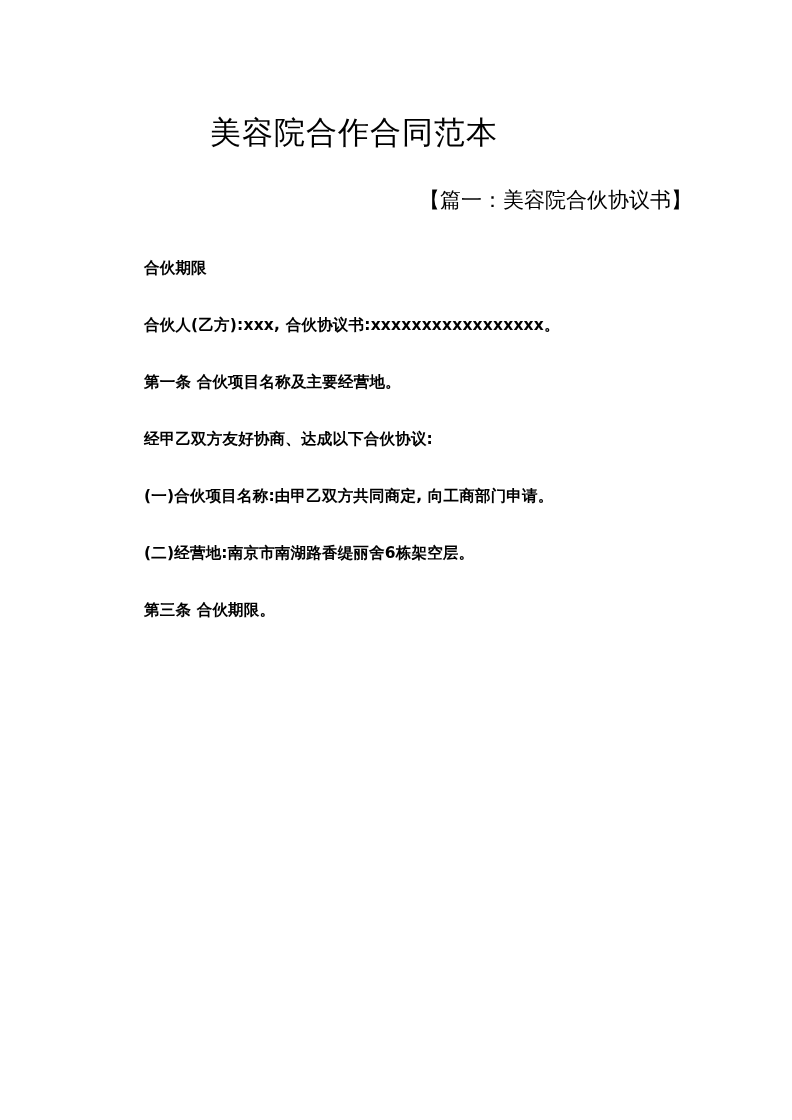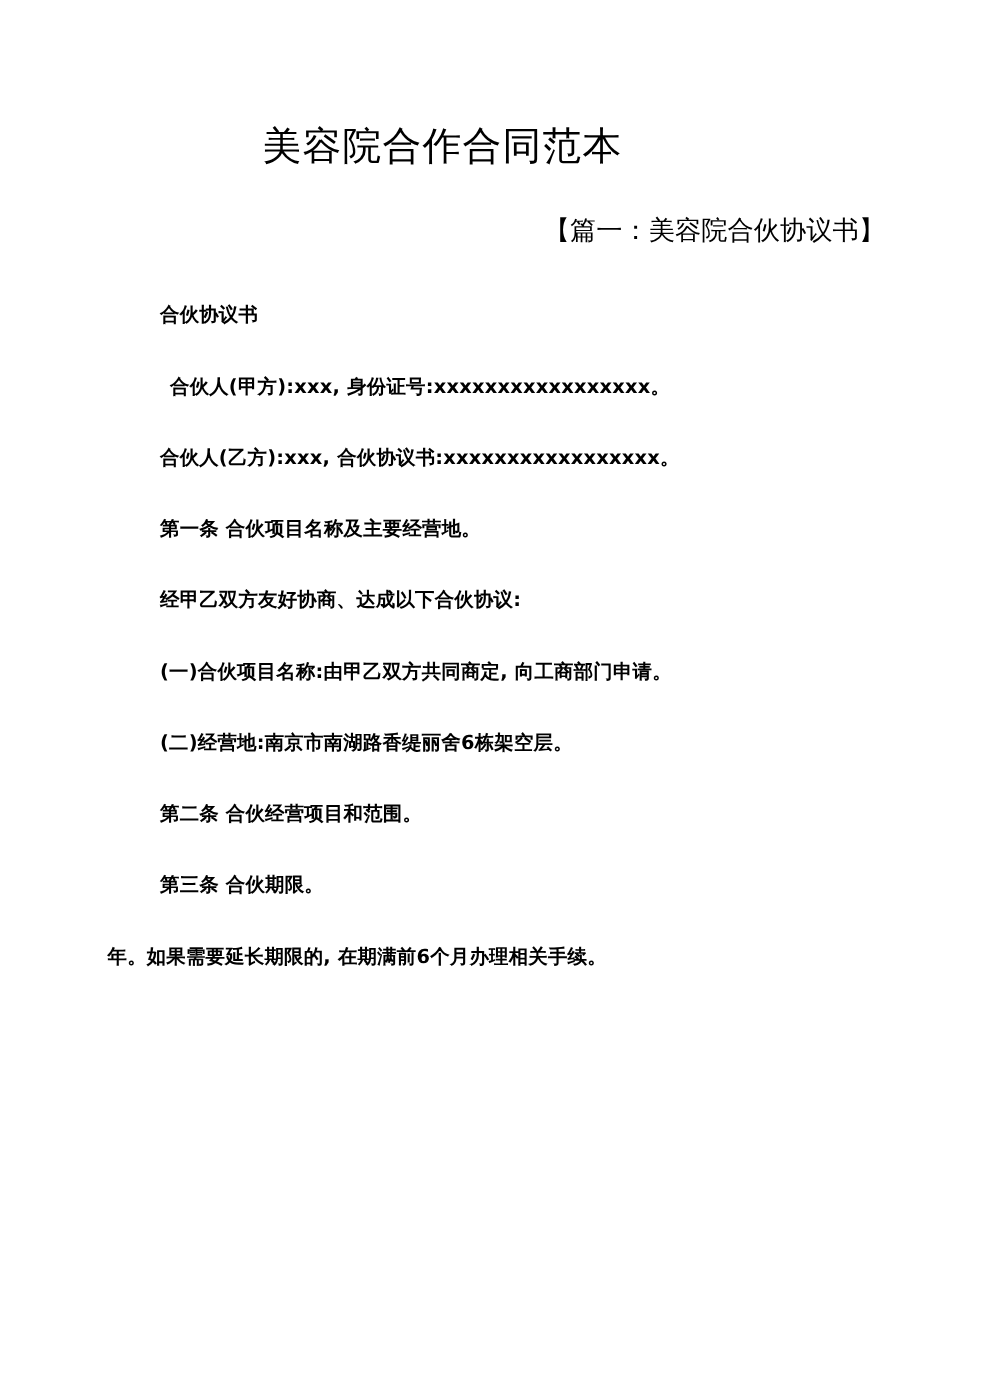--- a/index.html
+++ b/index.html
@@ -12,21 +12,21 @@
     height: 1120px;
     font-family: "Liberation Serif", "DejaVu Serif", serif;
     color: #000000;
     position: relative;
     overflow: hidden;
   }
   .page {
     width: 708px;
     height: 1120px;
     box-sizing: border-box;
-    padding: 0;
+    padding: 16px;
     position: relative;
   }
   .doc-title {
     text-align: center;
     font-size: 31px;
     font-weight: 400;
     letter-spacing: 1px;
     margin: 0;
     padding-top: 96px;
     font-family: "DejaVu Serif", "Liberation Serif", serif;
@@ -67,25 +67,22 @@
 </head>
 <body>
 
 <div class="page">
 
   <h1 class="doc-title">美容院合作合同范本</h1>
 
   <h2 class="doc-subtitle">【篇一：美容院合伙协议书】</h2>
 
   <div class="body-block">
-    <p class="para">合伙协议书</p>
-    <p class="para indent-sm spaced-top"> 合伙人(甲方):xxx, 身份证号:xxxxxxxxxxxxxxxxx。</p>
+    <p class="para">合伙期限</p>
     <p class="para">合伙人(乙方):xxx, 合伙协议书:xxxxxxxxxxxxxxxxx。</p>
     <p class="para">第一条 合伙项目名称及主要经营地。</p>
     <p class="para">经甲乙双方友好协商、达成以下合伙协议:</p>
     <p class="para">(一)合伙项目名称:由甲乙双方共同商定, 向工商部门申请。</p>
     <p class="para">(二)经营地:南京市南湖路香缇丽舍6栋架空层。</p>
-    <p class="para">第二条 合伙经营项目和范围。</p>
     <p class="para">第三条 合伙期限。</p>
-    <p class="para hang">年。如果需要延长期限的, 在期满前6个月办理相关手续。</p>
   </div>
 
 </div>
 
 </body></html>

